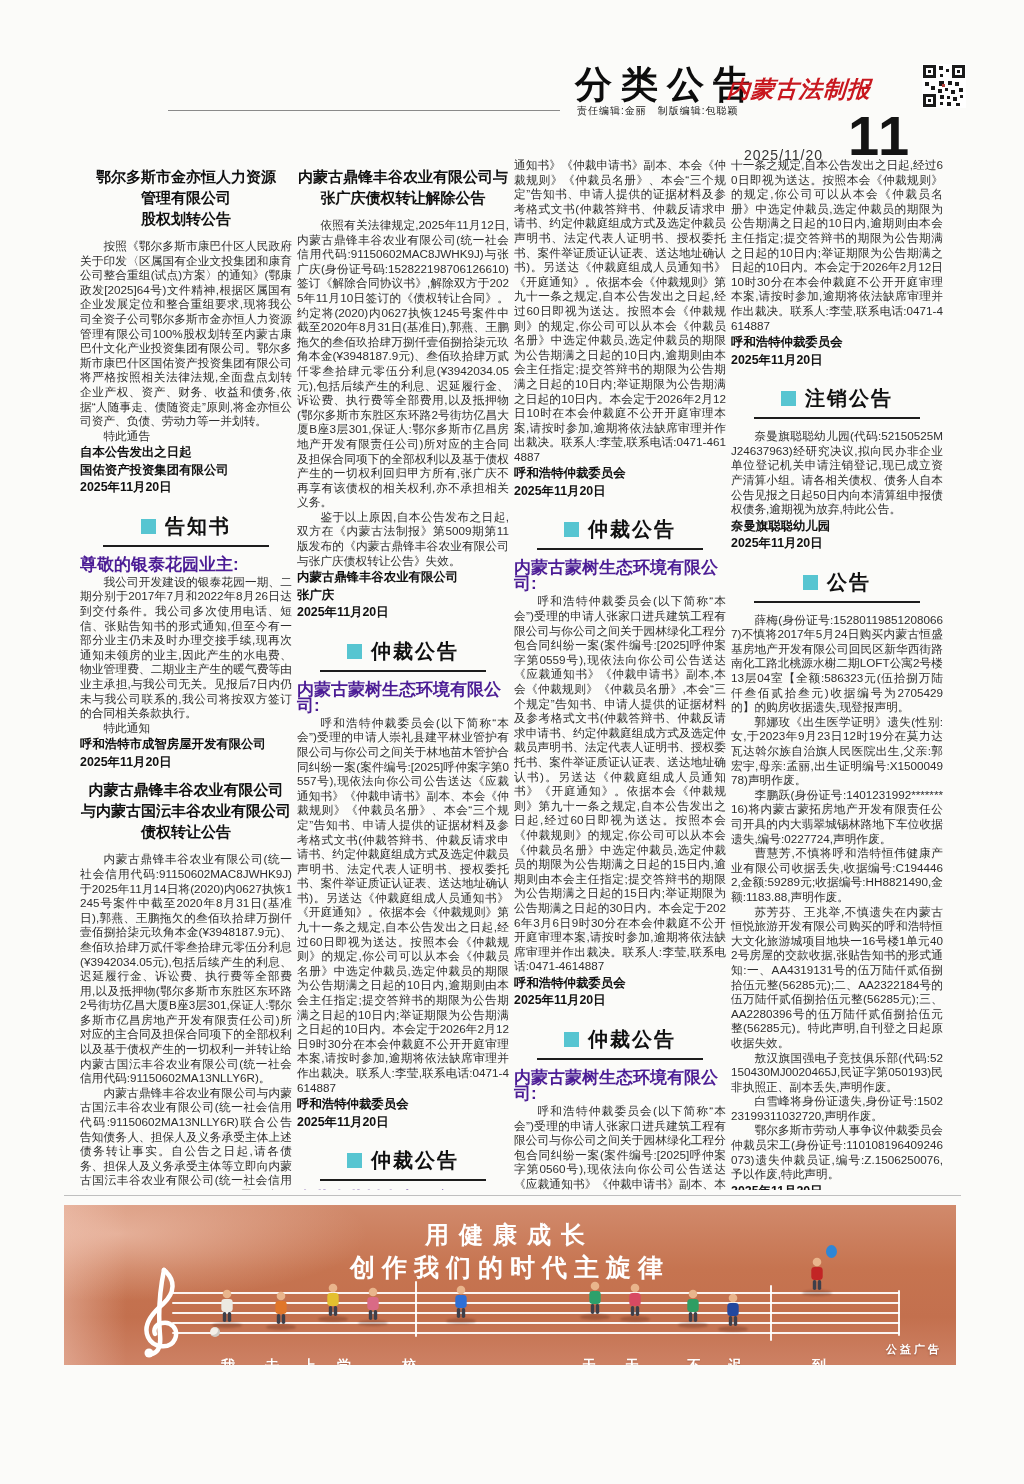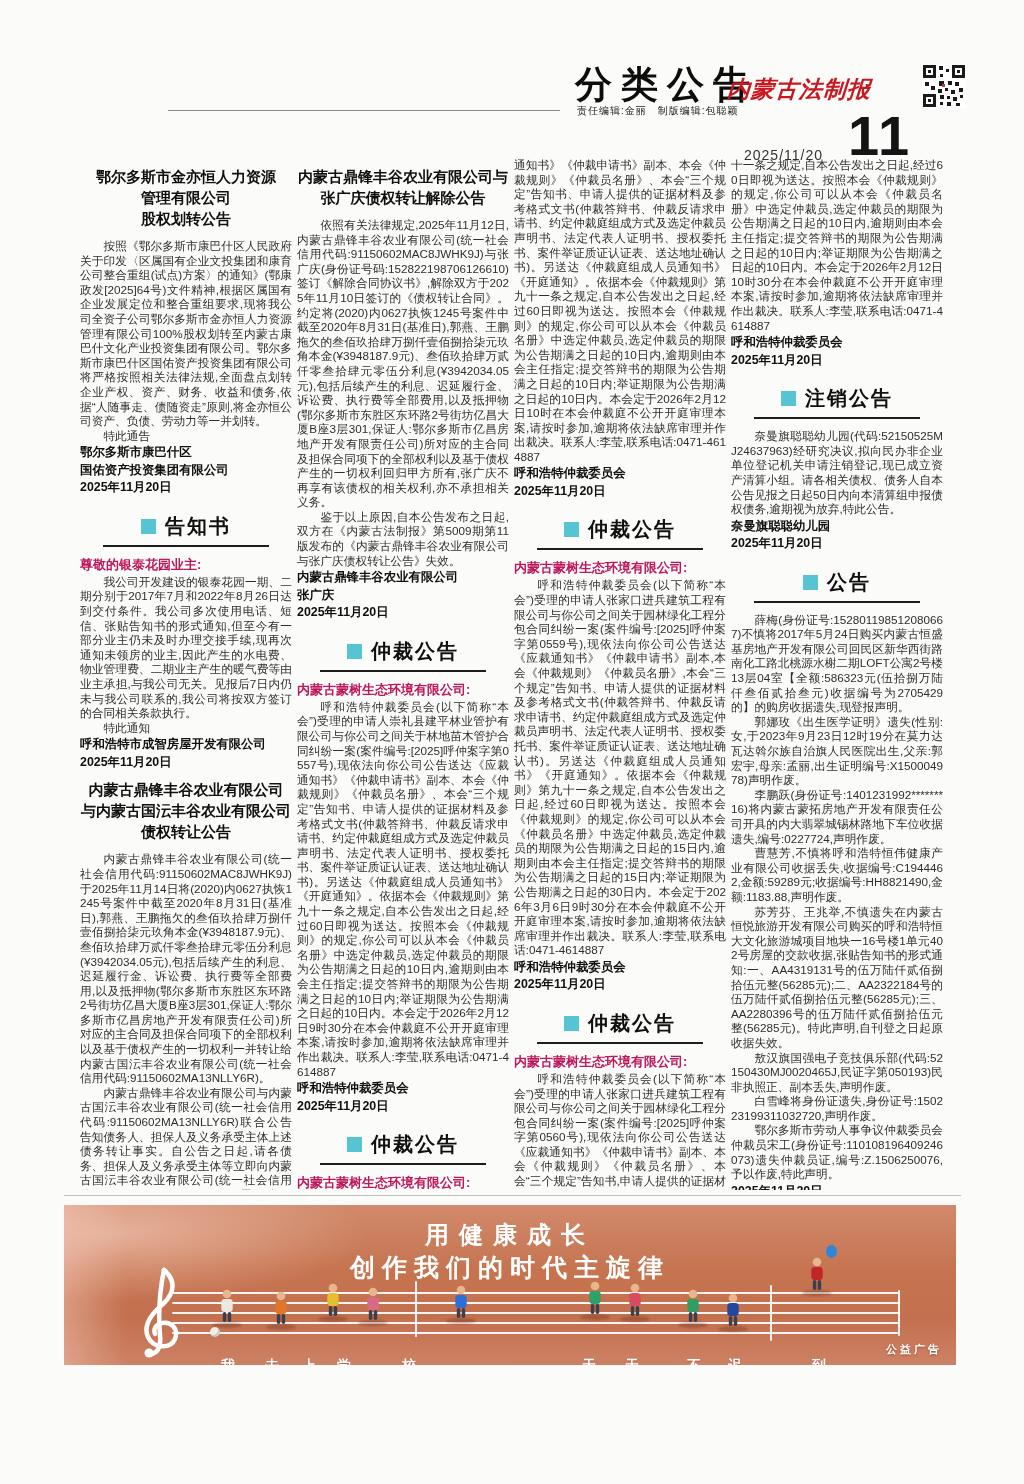--- a/index.html
+++ b/index.html
@@ -18,21 +18,21 @@
   .qr{position:absolute;left:922px;top:64px;}
 
   
   .content{position:absolute;left:80px;top:158px;width:880px;height:1032px;display:flex;gap:5px;overflow:hidden;}
   .col{width:212px;min-width:212px;}
   .b-title{font-weight:bold;font-size:15px;line-height:21px;text-align:center;margin:8px 0 10px;color:#101010;}
   .b-section{display:flex;align-items:center;justify-content:center;gap:9px;margin:16px auto 10px;
              padding-bottom:5px;border-bottom:2px solid #1d1d1d;width:78%;
              font-size:20px;font-weight:900;color:#101010;letter-spacing:2px;}
   .b-section .sq{width:15px;height:15px;background:#57c5d1;flex:none;}
-  .b-salute{font-weight:bold;font-size:13px;line-height:16px;margin:2px 0 2px;color:#be185d;}
+  .b-salute{font-weight:bold;font-size:17px;line-height:16px;margin:2px 0 2px;color:#4c1d95;}
   .b-para{font-size:11.7px;line-height:14.6px;text-align:justify;color:#2e2e2e;word-break:break-all;}
   .b-para.indent{text-indent:2em;}
   .b-sign{font-weight:bold;font-size:12.4px;line-height:17.5px;padding-right:3px;color:#101010;margin:1px 0 2px;}
   .bottom-rule{position:absolute;left:64px;top:1195px;width:897px;height:1px;background:#bfbfbf;}
 
   
   .ad{position:absolute;left:64px;top:1205px;width:892px;height:160px;overflow:hidden;
       background:linear-gradient(180deg,#d58f74 0%,#c87block 0) , #c87a5a;}
   .ad{background:
       radial-gradient(ellipse 40% 60% at 6% 18%, rgba(250,215,200,.55), rgba(250,215,200,0) 70%),
@@ -106,21 +106,21 @@
   <main class="content">
       <div class="col">
         <div class="b-title">
           <div class="">鄂尔多斯市金亦恒人力资源</div>
           <div class="">管理有限公司</div>
           <div class="">股权划转公告</div>
         </div>
         <div class="b-para indent">按照《鄂尔多斯市康巴什区人民政府关于印发〈区属国有企业文投集团和康育公司整合重组(试点)方案〉的通知》(鄂康政发[2025]64号)文件精神,根据区属国有企业发展定位和整合重组要求,现将我公司全资子公司鄂尔多斯市金亦恒人力资源管理有限公司100%股权划转至内蒙古康巴什文化产业投资集团有限公司。鄂尔多斯市康巴什区国佑资产投资集团有限公司将严格按照相关法律法规,全面盘点划转企业产权、资产、财务、收益和债务,依据“人随事走、债随资走”原则,将金亦恒公司资产、负债、劳动力等一并划转。</div>
         <div class="b-para indent">特此通告</div>
         <div class="b-sign">
-          <div class="">鄂尔多斯市康巴什区</div>
+          <div class="">自本公告发出之日起</div>
           <div class="">国佑资产投资集团有限公司</div>
           <div class="">2025年11月20日</div>
         </div>
         <div class="b-section">
           <div class="sq"></div>
           <div class="">告知书</div>
         </div>
         <div class="b-salute">尊敬的银泰花园业主:</div>
         <div class="b-para indent">我公司开发建设的银泰花园一期、二期分别于2017年7月和2022年8月26日达到交付条件。我公司多次使用电话、短信、张贴告知书的形式通知,但至今有一部分业主仍未及时办理交接手续,现再次通知未领房的业主,因此产生的水电费、物业管理费、二期业主产生的暖气费等由业主承担,与我公司无关。见报后7日内仍未与我公司联系的,我公司将按双方签订的合同相关条款执行。</div>
         <div class="b-para indent">特此通知</div>

